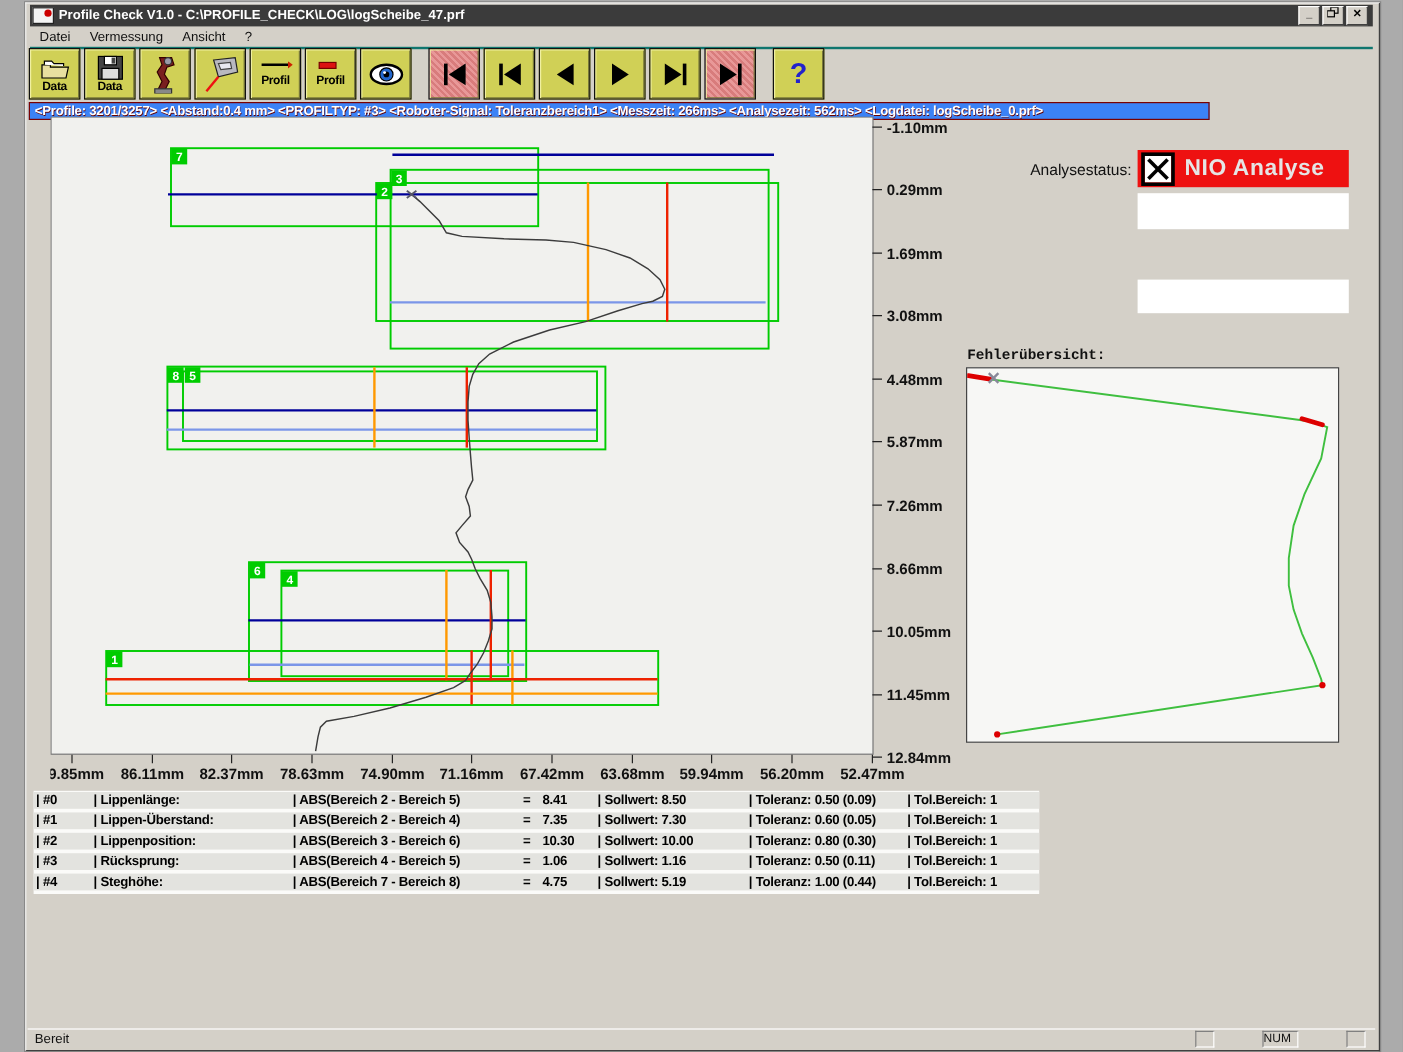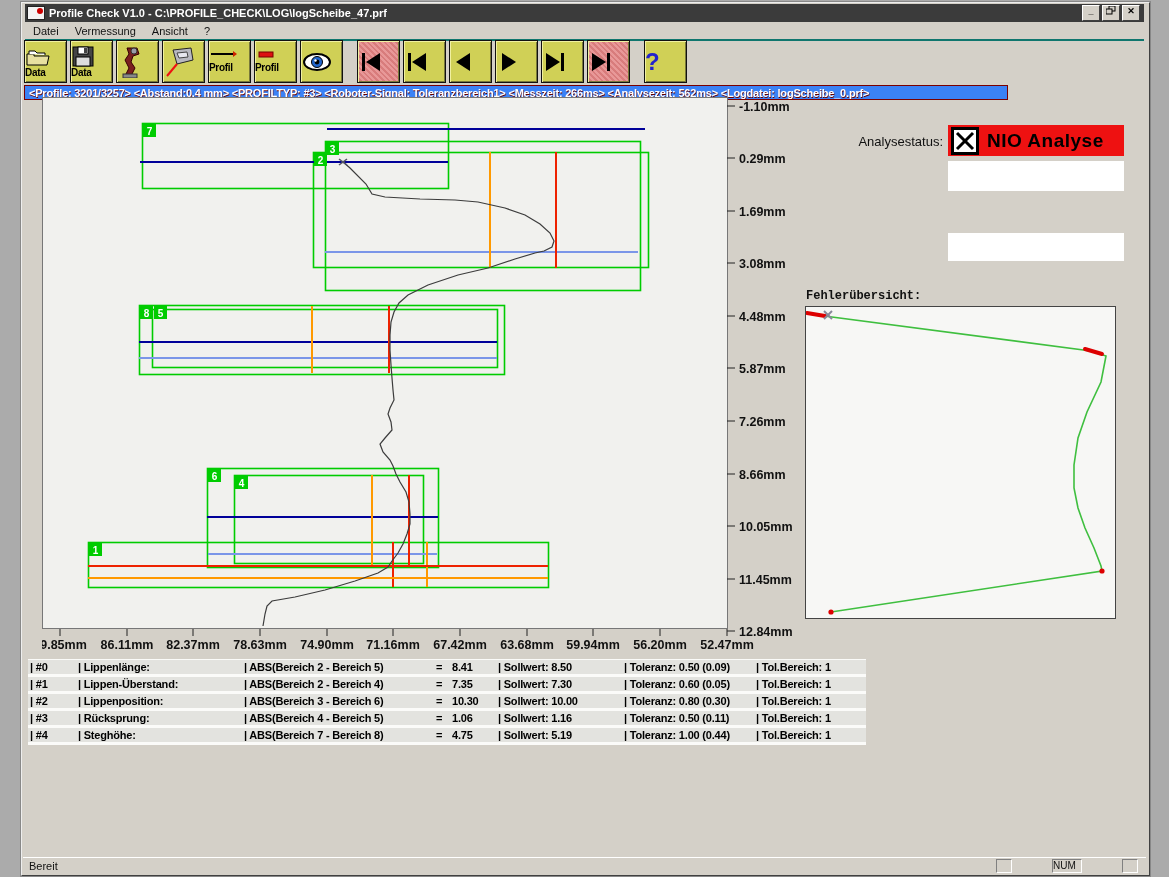--- a/index.html
+++ b/index.html
@@ -18,36 +18,36 @@
           border-right:1px solid #404040;border-bottom:1px solid #404040;font-size:9px;line-height:11px;
           text-align:center;color:#000;font-weight:bold;}
   
   .menubar{position:absolute;left:25px;top:22px;width:1119px;height:17px;display:flex;align-items:center;
            font-size:11px;color:#111;border-bottom:2px solid #0f766e;}
   .menu-item{padding:1px 8px;}
   
   .toolbar{position:absolute;left:24px;top:40px;height:44px;display:flex;align-items:flex-start;gap:3px;}
   .tool-btn{width:41px;height:41px;background:#d0d056;border:1px solid #111;
             box-shadow:inset 1px 1px 0 #f0f0a0, inset -1px -1px 0 #78783a;
-            display:flex;flex-direction:column;justify-content:center;position:relative;}
+            display:flex;flex-direction:column;align-items:center;justify-content:center;position:relative;}
   .tool-btn.pink{background:repeating-linear-gradient(45deg,#e89898 0 2px,#d87c7c 2px 4px);}
   .tool-sep{width:8px;height:41px;}
   .tool-label{font-size:10px;font-weight:bold;color:#000;line-height:10px;letter-spacing:-0.3px;}
   .qmark{color:#2222cc;font-size:24px;font-weight:bold;line-height:24px;}
   
   .infobar{position:absolute;left:24px;top:85px;width:984px;height:15px;background:#3b82f6;
            color:#fff;font-size:11px;font-weight:bold;letter-spacing:-0.2px;line-height:15px;padding-left:4px;
            box-sizing:border-box;border:1px solid #7a0000;text-shadow:0.5px 0.5px 0 #600;white-space:nowrap;overflow:hidden;}
   
   .an-label{position:absolute;left:855px;top:134px;width:88px;text-align:right;font-size:13px;color:#111;}
   .nio-box{position:absolute;left:948px;top:125px;width:176px;height:31px;background:#ee1111;
            display:flex;align-items:center;}
   .nio-x{width:22px;height:22px;background:#ee1111;border:3px solid #000;margin-left:3px;position:relative;flex:none;}
   .nio-x svg{position:absolute;left:0;top:0;}
-  .nio-text{font-size:19px;font-weight:bold;color:#000000;margin-left:8px;letter-spacing:0.5px;}
+  .nio-text{font-size:19px;font-weight:bold;color:#e5e5e5;margin-left:8px;letter-spacing:0.5px;}
   .white-box{position:absolute;background:#fff;width:176px;height:30px;left:948px;}
   .logo-box{position:absolute;left:948px;top:197px;width:176px;height:31px;background:#fff;overflow:hidden;}
   .logo-row{display:flex;align-items:flex-end;height:20px;margin-top:2px;}
   .logo-mark{position:relative;width:26px;height:18px;margin-left:6px;flex:none;}
   .logo-mark .dot{position:absolute;left:9px;top:0;width:10px;height:10px;border-radius:50%;background:#cc1122;}
   .logo-mark .swoosh{position:absolute;left:0;top:8px;width:26px;height:8px;background:#111;border-radius:0 0 10px 2px;}
   .logo-brand{font-size:16px;font-weight:bold;color:#111;letter-spacing:1px;line-height:16px;}
   .logo-tag{font-size:7.5px;font-weight:bold;font-style:italic;color:#cc1122;margin-left:34px;}
   .fe-title{position:absolute;left:806px;top:289px;font-size:12px;font-weight:bold;color:#111;font-family:Liberation Mono, monospace;}
   .fe-panel{position:absolute;left:805px;top:306px;width:309px;height:311px;background:#f7f7f5;border:1px solid #444;}

